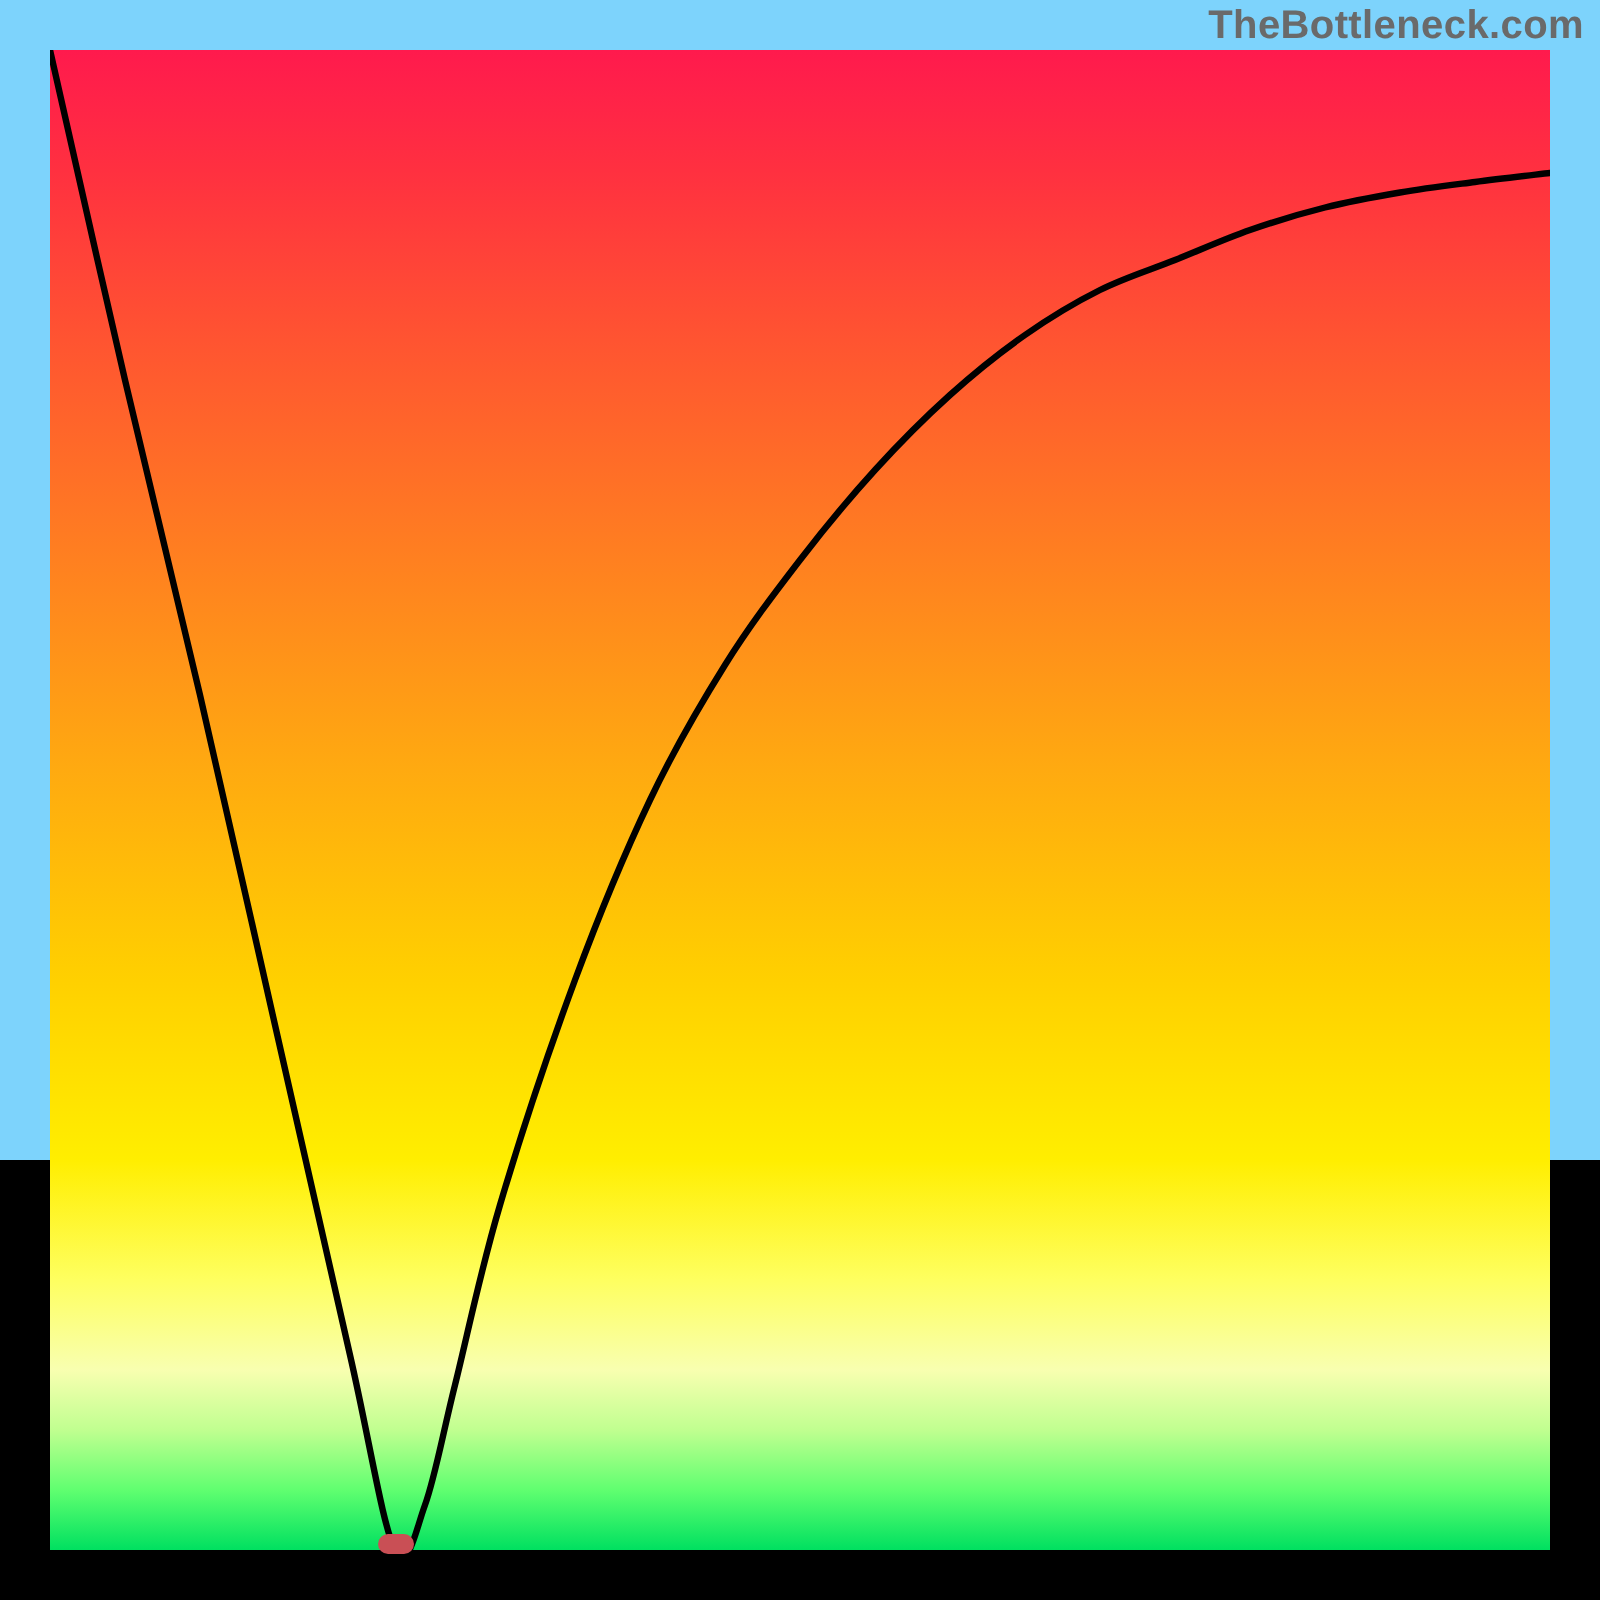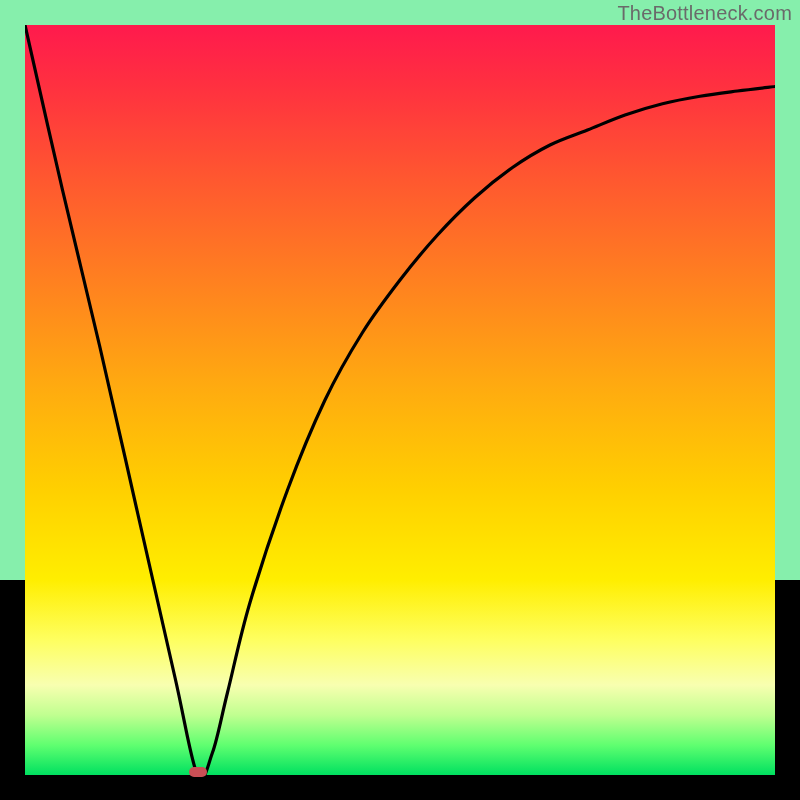--- a/index.html
+++ b/index.html
@@ -7,21 +7,22 @@
     padding: 0;
     width: 800px;
     height: 800px;
     background: #000;
     overflow: hidden;
   }
   .frame {
     position: relative;
     width: 800px;
     height: 580px;
-    background: #86efac;
+    background: #7dd3fc;
+    font-weight: bold;
   }
   .plot-area {
     position: absolute;
     left: 25px;
     top: 25px;
     width: 750px;
     height: 750px;
     background: linear-gradient(to bottom,
       #ff1a4d 0%,
       #ff3040 8%,

